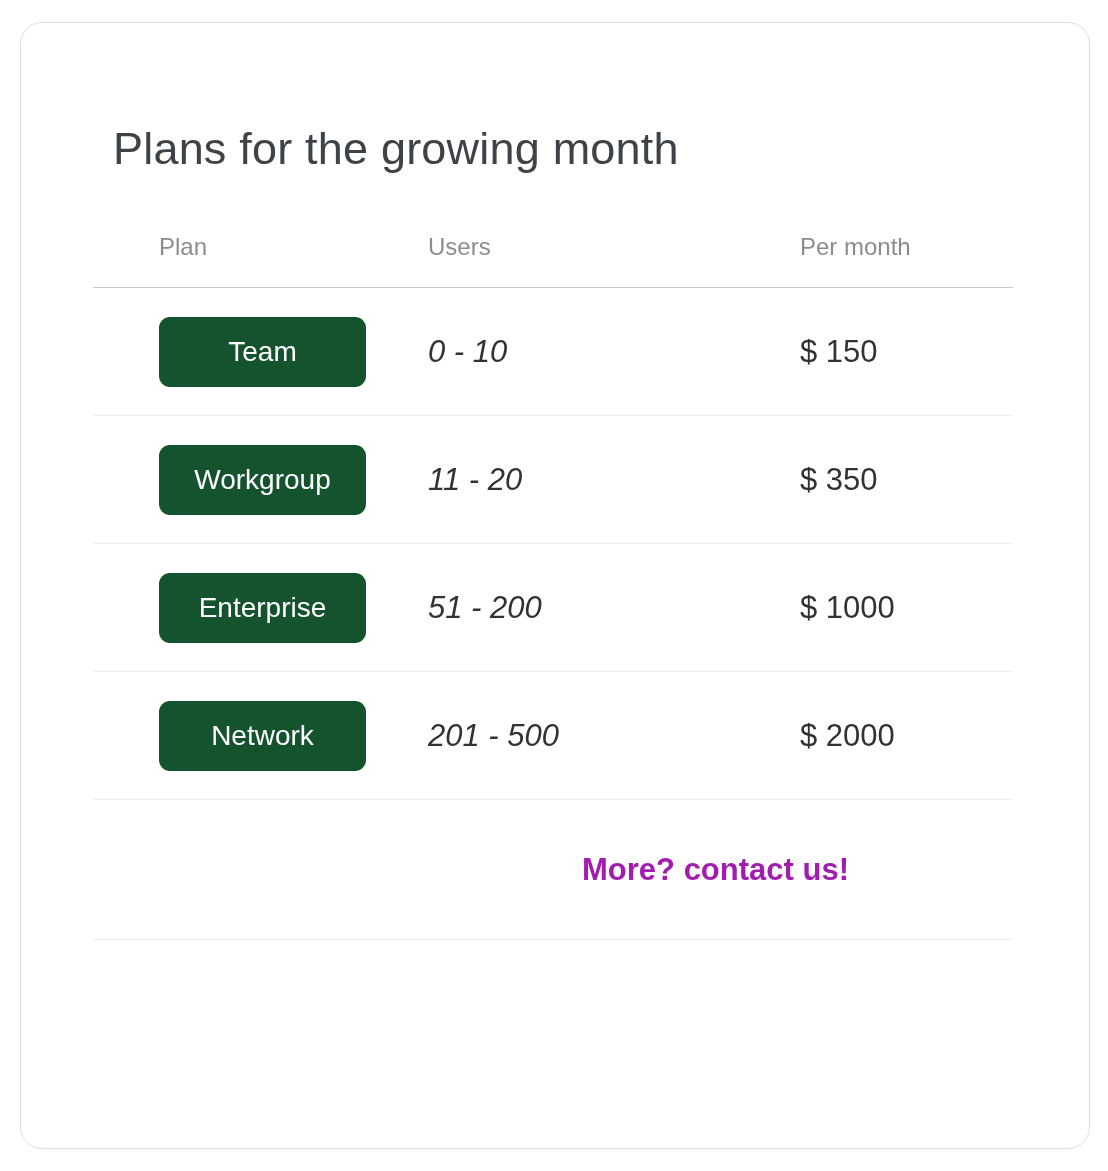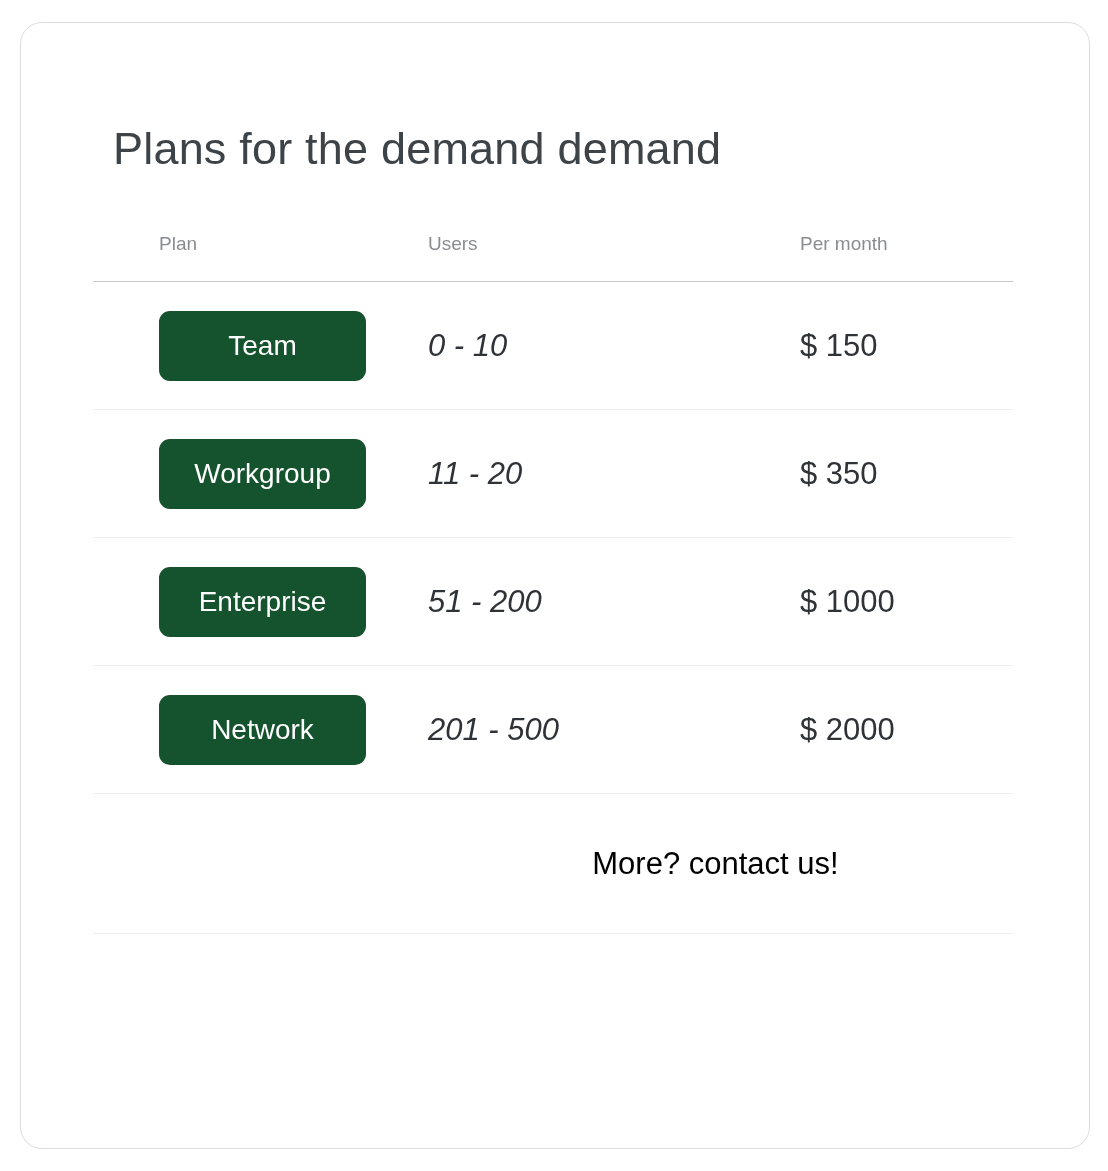--- a/index.html
+++ b/index.html
@@ -55,21 +55,21 @@
     border-collapse: collapse;
     table-layout: fixed;
   }
 
   .plans-table col.col-plan  { width: 325px; }
   .plans-table col.col-users { width: 370px; }
   .plans-table col.col-price { width: 225px; }
 
   .plans-table thead th {
     text-align: left;
-    font-size: 19px;
+    font-size: 24px;
     font-weight: 400;
     color: #8a8d90;
     padding: 0 0 26px 0;
     border-bottom: 1px solid #c9c9c9;
   }
   .plans-table thead th.th-plan  { padding-left: 66px; }
   .plans-table thead th.th-users { padding-left: 10px; }
   .plans-table thead th.th-price { padding-left: 12px; }
 
   .plans-table tbody td {
@@ -107,33 +107,33 @@
   
   .plans-table tfoot td {
     border-bottom: 1px solid #eeeeee;
     height: 140px;
     vertical-align: middle;
     padding: 0;
   }
   .footer-note {
     text-align: center;
     font-size: 31px;
-    font-weight: 400;
-    color: #000000;
+    font-weight: 700;
+    color: #a21caf;
     white-space: nowrap;
   }
 </style>
 </head>
 <body>
 
 <div class="page">
 
   <div class="pricing-card">
 
-    <div class="card-title">Plans for the demand demand</div>
+    <div class="card-title">Plans for the growing month</div>
 
     <table class="plans-table">
       <colgroup>
         <col class="col-plan">
         <col class="col-users">
         <col class="col-price">
       </colgroup>
 
       <thead>
         <tr>

